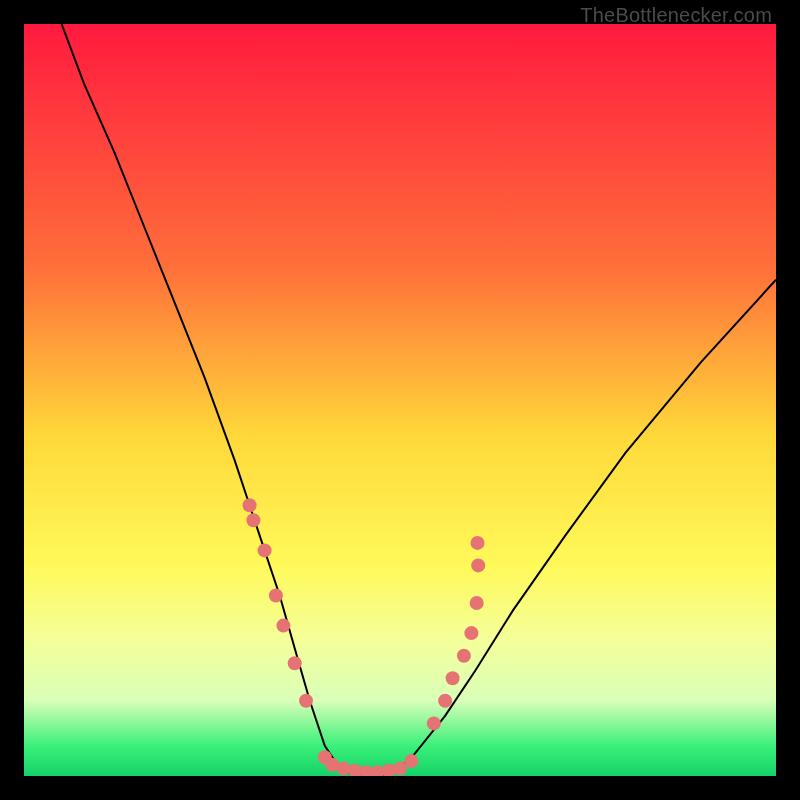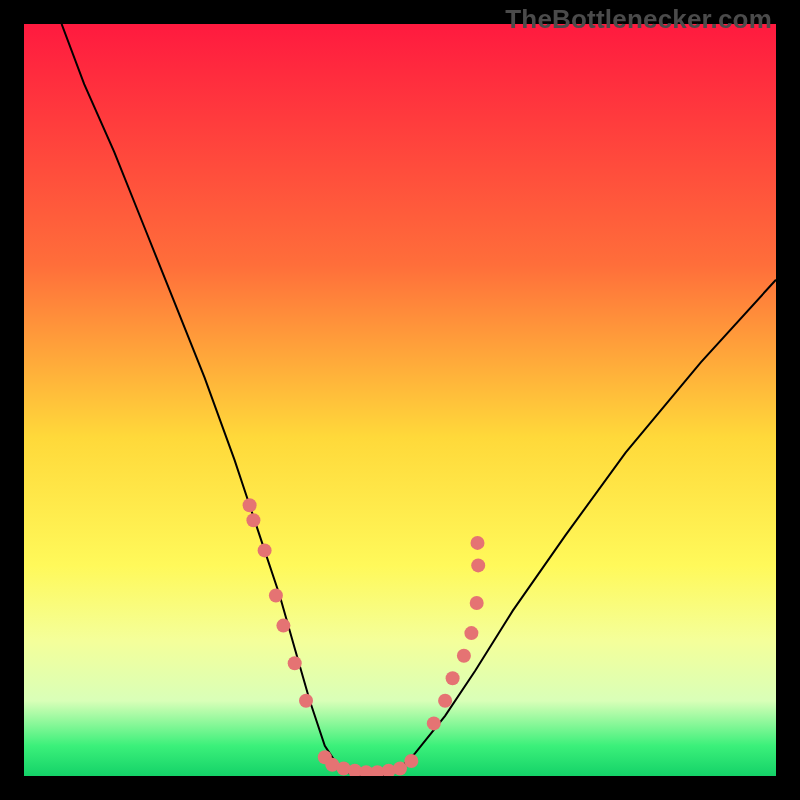--- a/index.html
+++ b/index.html
@@ -24,22 +24,22 @@
     left: 0;
     top: 0;
     width: 752px;
     height: 752px;
   }
   .watermark {
     position: absolute;
     top: 4px;
     right: 28px;
     color: #4b4b4b;
-    font-size: 26px;
-    font-weight: 700;
+    font-size: 20px;
+    font-weight: 400;
     letter-spacing: 0.2px;
   }
   svg { display: block; }
 </style>
 </head>
 <body>
 
 <div class="chart-frame">
   <svg class="plot-area" viewBox="0 0 752 752" preserveAspectRatio="none">
     <defs>

